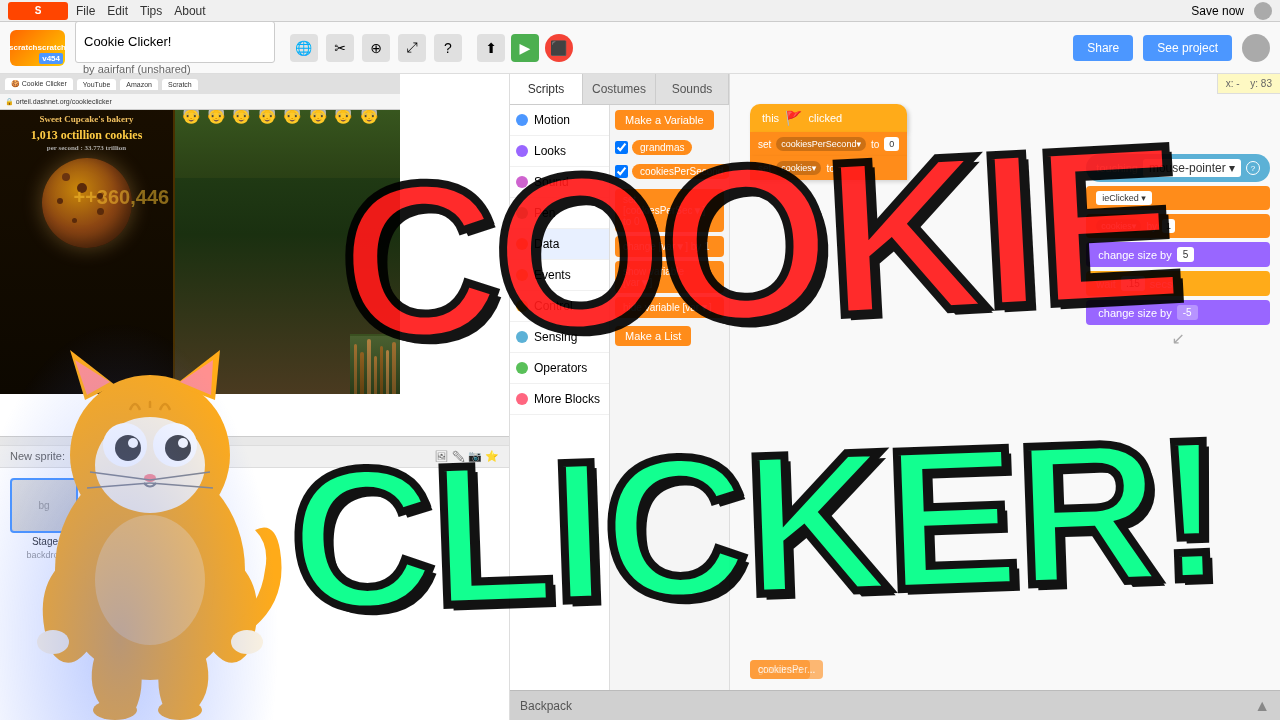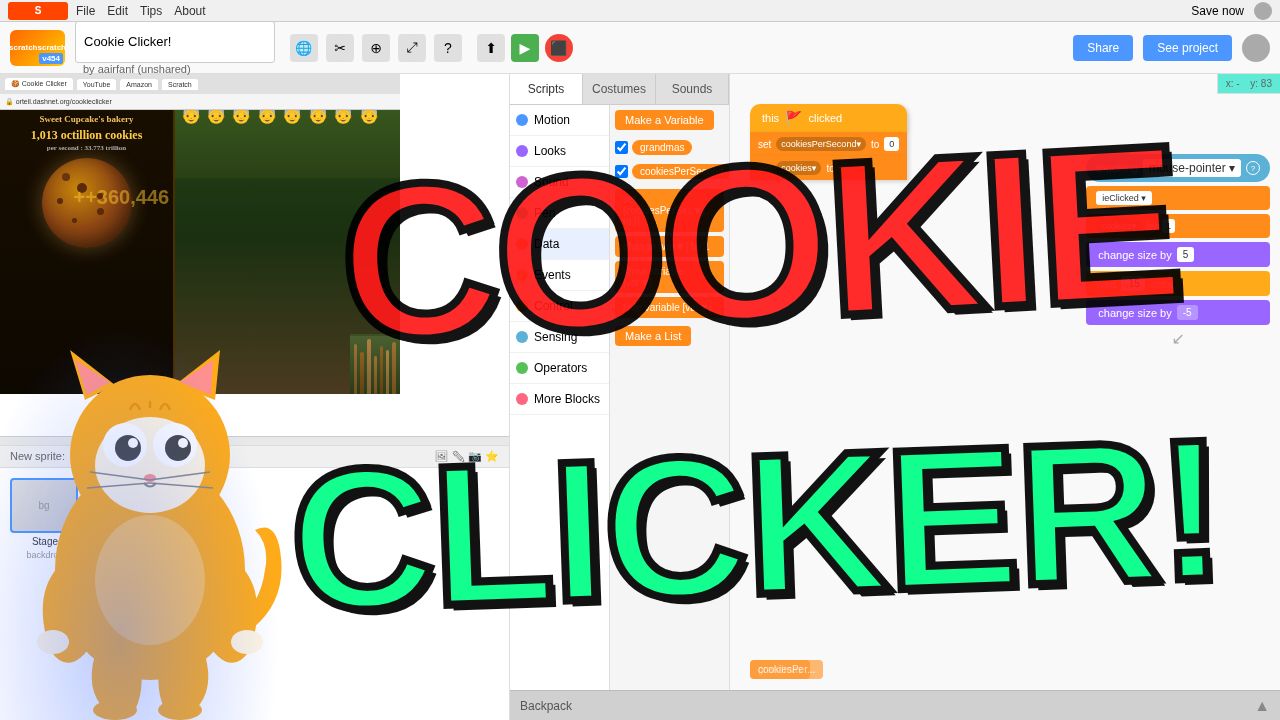--- a/index.html
+++ b/index.html
@@ -556,21 +556,21 @@
       width: 300px;
       height: 430px;
       z-index: 210;
     }
 
     
     #coords-display {
       position: absolute;
       top: 74px;
       right: 0;
-      background: #5eead4;
+      background: #fef9c3;
       border-left: 1px solid #ddd;
       border-bottom: 1px solid #ddd;
       padding: 4px 8px;
       font-size: 10px;
       color: #666;
       z-index: 99;
     }
 
     #make-var-btn {
       background: #ff8c1a;

